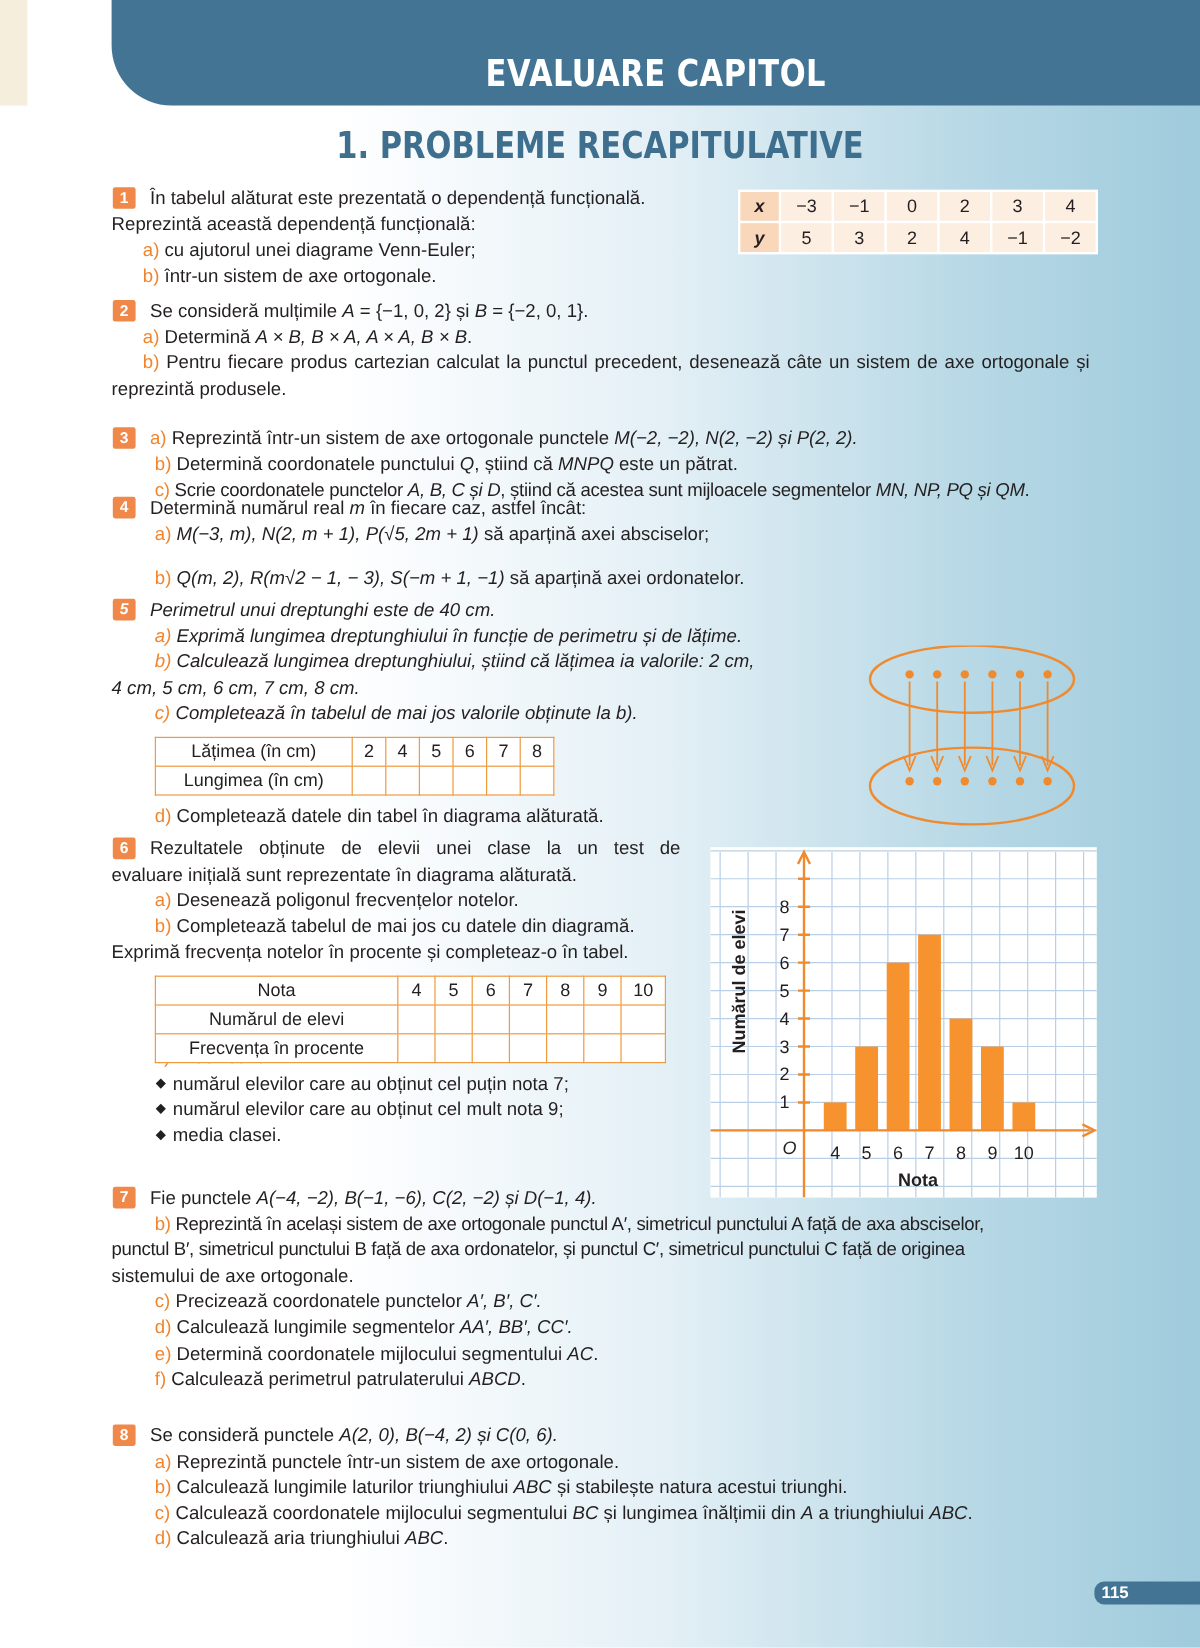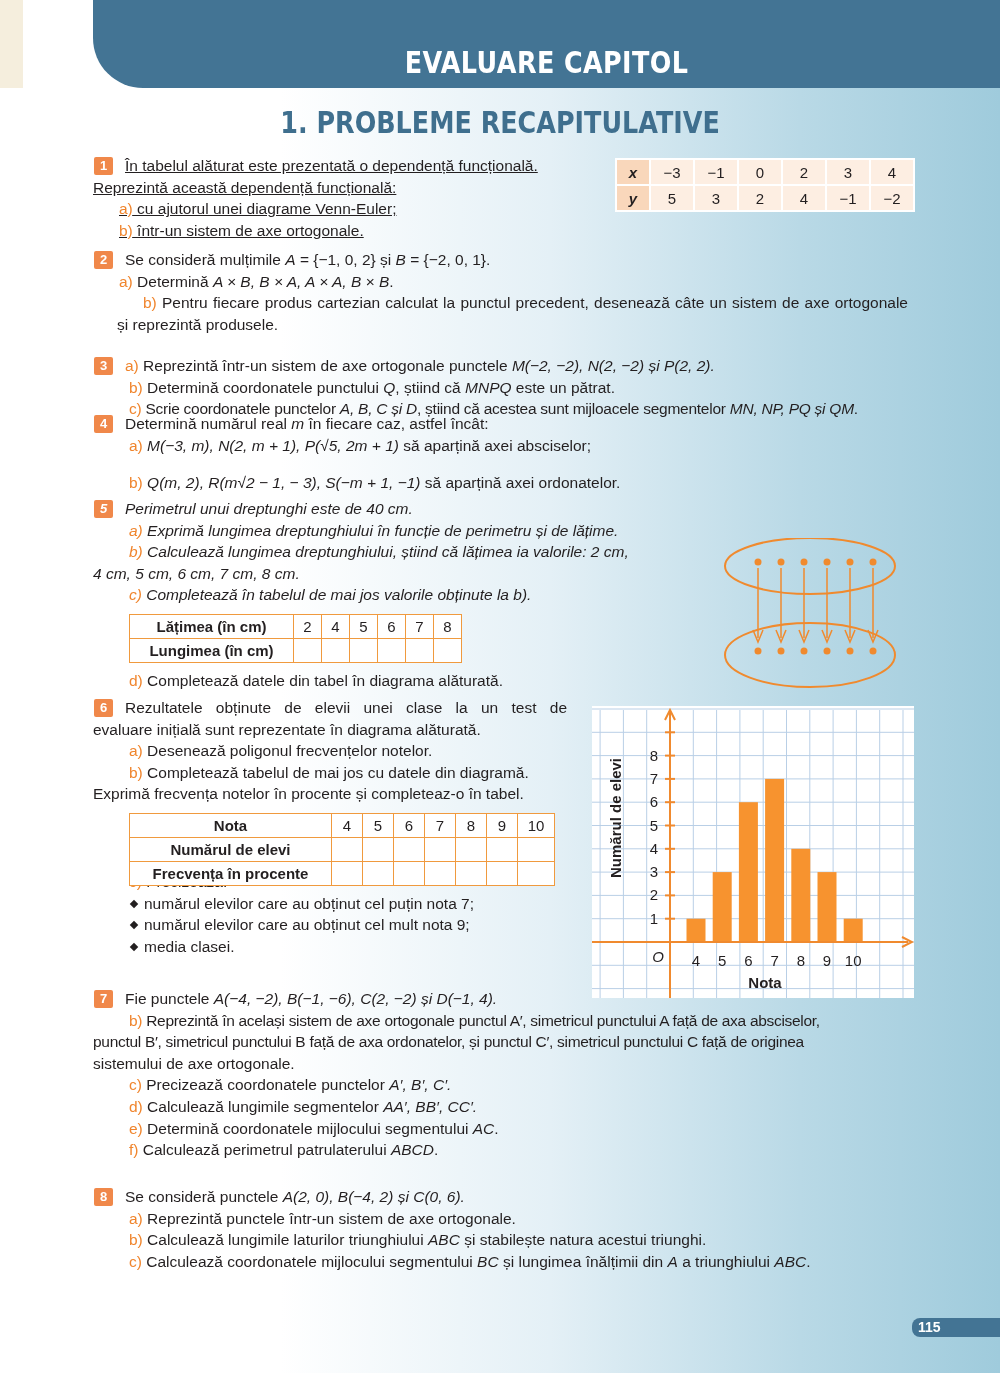--- a/index.html
+++ b/index.html
@@ -30,27 +30,27 @@
   .problem { position: absolute; left: 0; }
   .num {
     display: inline-block; width: 19px; height: 18px; background: #f0884a; color: #fff;
     font-weight: bold; font-size: 13px; line-height: 18px; text-align: center; border-radius: 2px;
     vertical-align: 1px; margin-right: 12px; margin-left: 1px;
   }
   .line { white-space: nowrap; height: 21.6px; }
   .ind { padding-left: 26px; }
   .lbl { color: #f0852d; }
   .it { font-style: italic; }
-  .just { text-align: justify; white-space: normal; height: auto; margin-left: 24px; }
+  .just { text-align: justify; white-space: normal; height: auto; }
   .xy-table { position: absolute; left: 615px; top: 158px; border-collapse: separate; border-spacing: 2px; background: #fff; }
   .xy-table td { background: #fdeee2; width: 42px; height: 24px; text-align: center; font-size: 15px; }
   .xy-table td.h { background: #f9d7bb; font-weight: bold; font-style: italic; width: 32px; }
   table.otab { border-collapse: collapse; background: #fff; position: absolute; }
   table.otab td { border: 1.5px solid #f09a3e; text-align: center; font-size: 15px; height: 24px; }
-  table.otab td.hd { font-weight: bold; }
+  table.otab td.hd { font-weight: normal; }
   .venn { position: absolute; left: 712px; top: 538px; }
   .chart-box { position: absolute; left: 592px; top: 706px; width: 322px; height: 292px; background: #fff; }
   .bullet { display: inline-block; width: 6px; height: 6px; background: #231f20; transform: rotate(45deg); margin: 0 7px 2px 2px; vertical-align: middle; }
   .page-num {
     position: absolute; left: 912px; top: 1318px; width: 100px; height: 19px; background: #437494;
     border-radius: 8px 0 0 8px; color: #fff; font-weight: bold; font-size: 14px; line-height: 19px; padding-left: 6px;
   }
 </style>
 </head>
 <body>
@@ -81,21 +81,21 @@
     <td>2</td>
     <td>4</td>
     <td>−1</td>
     <td>−2</td>
   </tr>
 </tbody>
   </table>
 
 <div class="content">
 
-  <div class="problem" style="top:0;width:520px;text-decoration:underline;">
+  <div class="problem" style="top:0;width:520px;">
     <div class="line"><span class="num">1</span><span>În tabelul alăturat este prezentată o dependență funcțională.</span></div>
     <div class="line">Reprezintă această dependență funcțională:</div>
     <div class="line ind" style="padding-left:26px"><span class="lbl">a)</span><span> cu ajutorul unei diagrame Venn-Euler;</span></div>
     <div class="line ind"><span class="lbl">b)</span><span> într-un sistem de axe ortogonale.</span></div>
   </div>
 
   <div class="problem" style="top:94px;width:815px;">
     <div class="line"><span class="num">2</span><span>Se consideră mulțimile </span><span class="it">A</span><span> = {−1, 0, 2} și </span><span class="it">B</span><span> = {−2, 0, 1}.</span></div>
     <div class="line ind"><span class="lbl">a)</span><span> Determină </span><span class="it">A × B, B × A, A × A, B × B</span><span>.</span></div>
     <div class="line just" style="text-indent:26px;text-align-last:left;"><span class="lbl">b)</span><span> Pentru fiecare produs cartezian calculat la punctul precedent, desenează câte un sistem de axe ortogonale și reprezintă produsele.</span></div>
@@ -149,20 +149,21 @@
     <div class="line ind" style="padding-left:36px"><span class="lbl">d)</span><span> Calculează lungimile segmentelor </span><span class="it">AA′, BB′, CC′.</span></div>
     <div class="line ind" style="padding-left:36px"><span class="lbl">e)</span><span> Determină coordonatele mijlocului segmentului </span><span class="it">AC</span><span>.</span></div>
     <div class="line ind" style="padding-left:36px"><span class="lbl">f)</span><span> Calculează perimetrul patrulaterului </span><span class="it">ABCD</span><span>.</span></div>
   </div>
 
   <div class="problem" style="top:1031px;width:815px;">
     <div class="line"><span class="num">8</span><span>Se consideră punctele </span><span class="it">A(2, 0), B(−4, 2) și C(0, 6).</span></div>
     <div class="line ind" style="padding-left:36px"><span class="lbl">a)</span><span> Reprezintă punctele într-un sistem de axe ortogonale.</span></div>
     <div class="line ind" style="padding-left:36px"><span class="lbl">b)</span><span> Calculează lungimile laturilor triunghiului </span><span class="it">ABC</span><span> și stabilește natura acestui triunghi.</span></div>
     <div class="line ind" style="padding-left:36px"><span class="lbl">c)</span><span> Calculează coordonatele mijlocului segmentului </span><span class="it">BC</span><span> și lungimea înălțimii din </span><span class="it">A</span><span> a triunghiului </span><span class="it">ABC</span><span>.</span></div>
+    <div class="line ind" style="padding-left:36px"><span class="lbl">d)</span><span> Calculează aria triunghiului </span><span class="it">ABC</span><span>.</span></div>
   </div>
 </div>
 
 <table class="otab" style="left:129px;top:614px;">
   <tbody>
       <tr>
     <td class="hd" style="width:164px">Lățimea (în cm)</td>
     <td style="width:28px">2</td>
     <td style="width:28px">4</td>
     <td style="width:28px">5</td>

